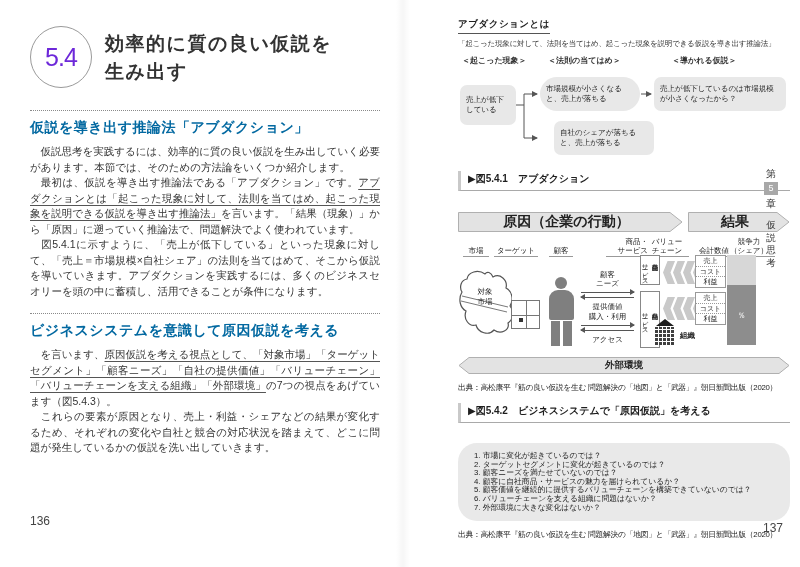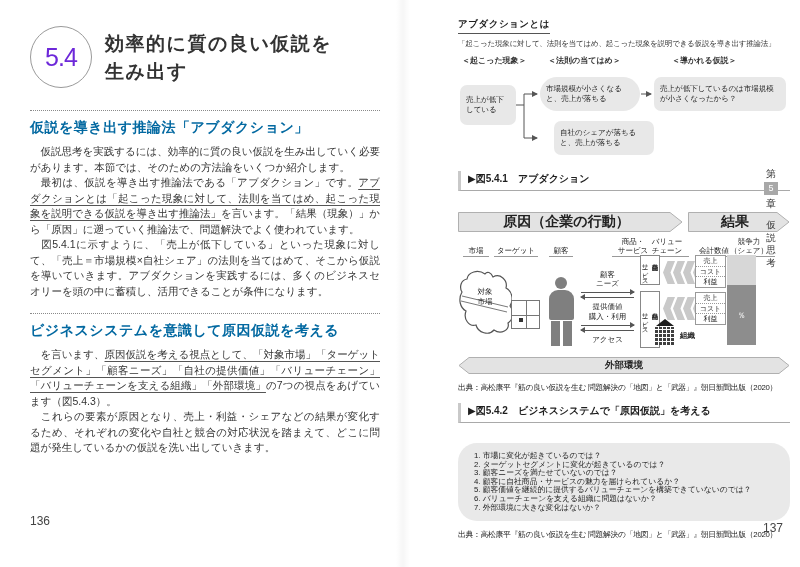--- a/index.html
+++ b/index.html
@@ -56,21 +56,21 @@
   .fig2 { margin-top:21px; }
   .fig2-title { font-size:10px; font-weight:bold; margin-bottom:5px; }
   .banners { display:flex; gap:5px; height:20px; }
   .banner { position:relative; }
   .banner-label { position:absolute; inset:0; display:flex; align-items:center;
     justify-content:center; font-size:14px; font-weight:bold; color:#222; padding-right:8px; }
   .f2h { position:relative; height:23px; margin-top:2px; font-size:7.5px; color:#222; text-align:center; }
   .f2h span { position:absolute; bottom:0; border-bottom:1px solid #999; padding-bottom:1px;
     white-space:pre-line; line-height:9px; }
   .h0 { left:5px;  width:26px; } .h1 { left:36px; width:44px; } .h2 { left:91px; width:24px; }
-  .h3 { left:154px; width:42px; } .h4 { left:187px; width:44px; } .h5 { left:238px; width:36px; }
+  .h3 { left:148px; width:42px;text-align:right; } .h4 { left:187px; width:44px; } .h5 { left:238px; width:36px; }
   .h6 { left:265px; width:52px; }
 
   .fig2-body { position:relative; height:92px; margin-top:4px; }
   .cloud { position:absolute; left:0; top:8px; width:54px; height:74px; }
   .cloud-label { position:absolute; left:8px; top:26px; width:38px; text-align:center;
     font-size:7.5px; line-height:9.5px; color:#222; white-space:pre-line; }
   .seg-grid { position:absolute; left:53px; top:39px; width:29px; height:29px; border:1px solid #777; background:#fff; }
   .seg-grid .vline { position:absolute; left:50%; top:0; width:1px; height:100%; background:#777; }
   .seg-grid .hline { position:absolute; top:50%; left:0; height:1px; width:100%; background:#777; }
   .gdot { position:absolute; left:7px; bottom:6px; width:4px; height:4px; background:#333; }

